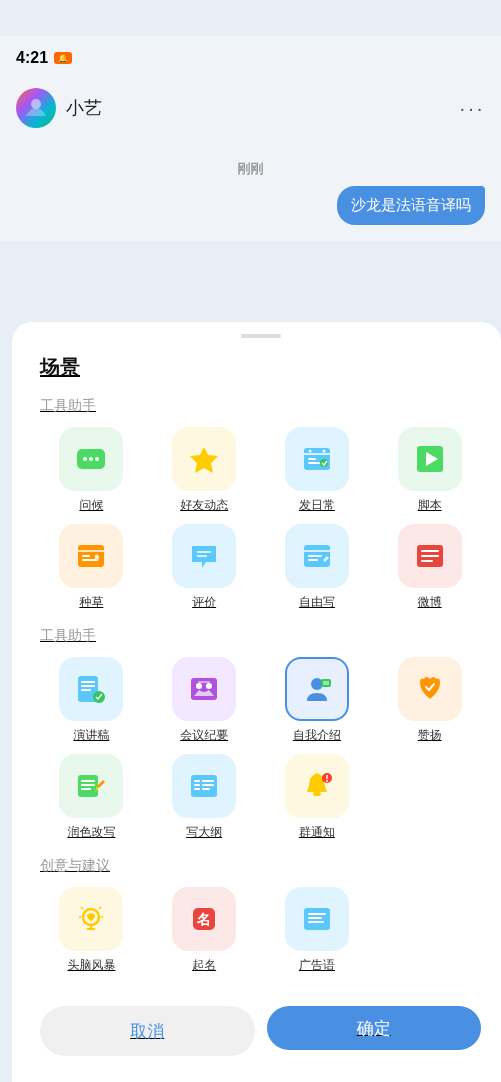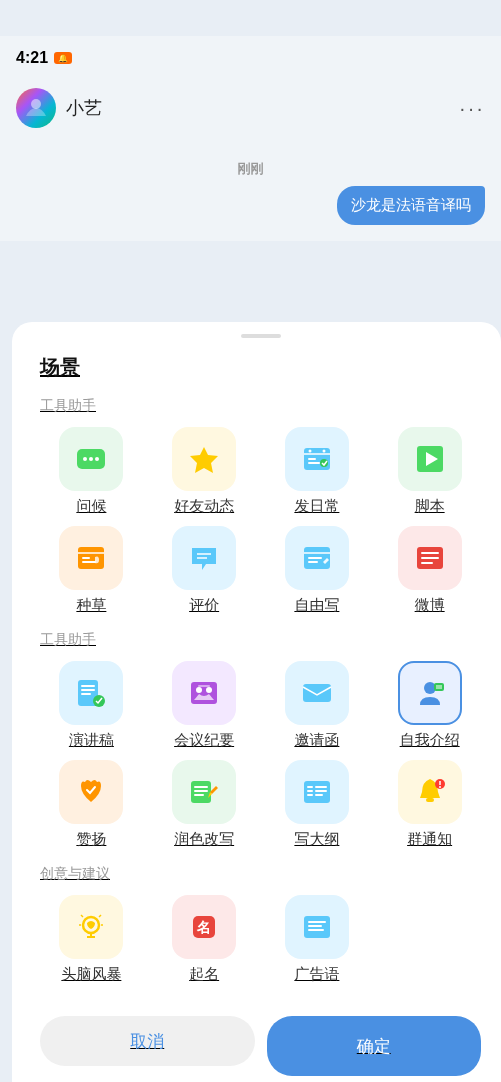--- a/index.html
+++ b/index.html
@@ -154,21 +154,21 @@
       width: 64px;
       height: 64px;
       background: #f5f5f5;
       border-radius: 16px;
       display: flex;
       align-items: center;
       justify-content: center;
       border: 2px solid transparent;
     }
     .grid-item-label {
-      font-size: 15px;
+      font-size: 12px;
       color: #333;
       text-align: center;
     }
     
     .icon-svg {
       width: 36px;
       height: 36px;
     }
 
     
@@ -183,21 +183,21 @@
       background: #f0f0f0;
       border: none;
       border-radius: 25px;
       font-size: 17px;
       color: #4a90e2;
       cursor: pointer;
       font-family: inherit;
     }
     .btn-confirm {
       flex: 1;
-      height: 60px;
+      height: 44px;
       background: #4a90e2;
       border: none;
       border-radius: 25px;
       font-size: 17px;
       color: #fff;
       cursor: pointer;
       font-family: inherit;
     }
   </style>
 </head>
@@ -357,29 +357,20 @@
           <rect x="5" y="7" width="26" height="22" rx="3" fill="#af52de"></rect>
           <circle cx="13" cy="15" r="3" fill="white"></circle>
           <circle cx="23" cy="15" r="3" fill="white"></circle>
           <path d="M8 25 Q13 19 13 19 Q18 23 23 19 Q23 19 28 25" fill="white" opacity="0.7"></path>
           <rect x="12" y="10" width="12" height="2" rx="1" fill="white" opacity="0.5"></rect>
         </svg>
       </div>
       <span class="grid-item-label">会议纪要</span>
     </div>
 
-    <div class="grid-item">
-      <div class="icon-box" style="background:#e0f4ff;">
-        <svg class="icon-svg" viewBox="0 0 36 36">
-          <rect x="4" y="9" width="28" height="18" rx="3" fill="#5ac8fa"></rect>
-          <path d="M4 12 L18 20 L32 12" stroke="white" stroke-width="1.5" fill="none"></path>
-        </svg>
-      </div>
-      <span class="grid-item-label">邀请函</span>
-    </div>
 
     <div class="grid-item grid-item-selected">
       <div class="icon-box" style="background:#e8f0ff; border: 2px solid #4a90e2;">
         <svg class="icon-svg" viewBox="0 0 36 36">
           <circle cx="18" cy="13" r="6" fill="#4a90e2"></circle>
           <path d="M8 30 Q8 22 18 22 Q28 22 28 30" fill="#4a90e2"></path>
           <rect x="22" y="8" width="10" height="8" rx="2" fill="#34c759"></rect>
           <line x1="24" y1="11" x2="30" y2="11" stroke="white" stroke-width="1"></line>
           <line x1="24" y1="13" x2="30" y2="13" stroke="white" stroke-width="1"></line>
         </svg>

